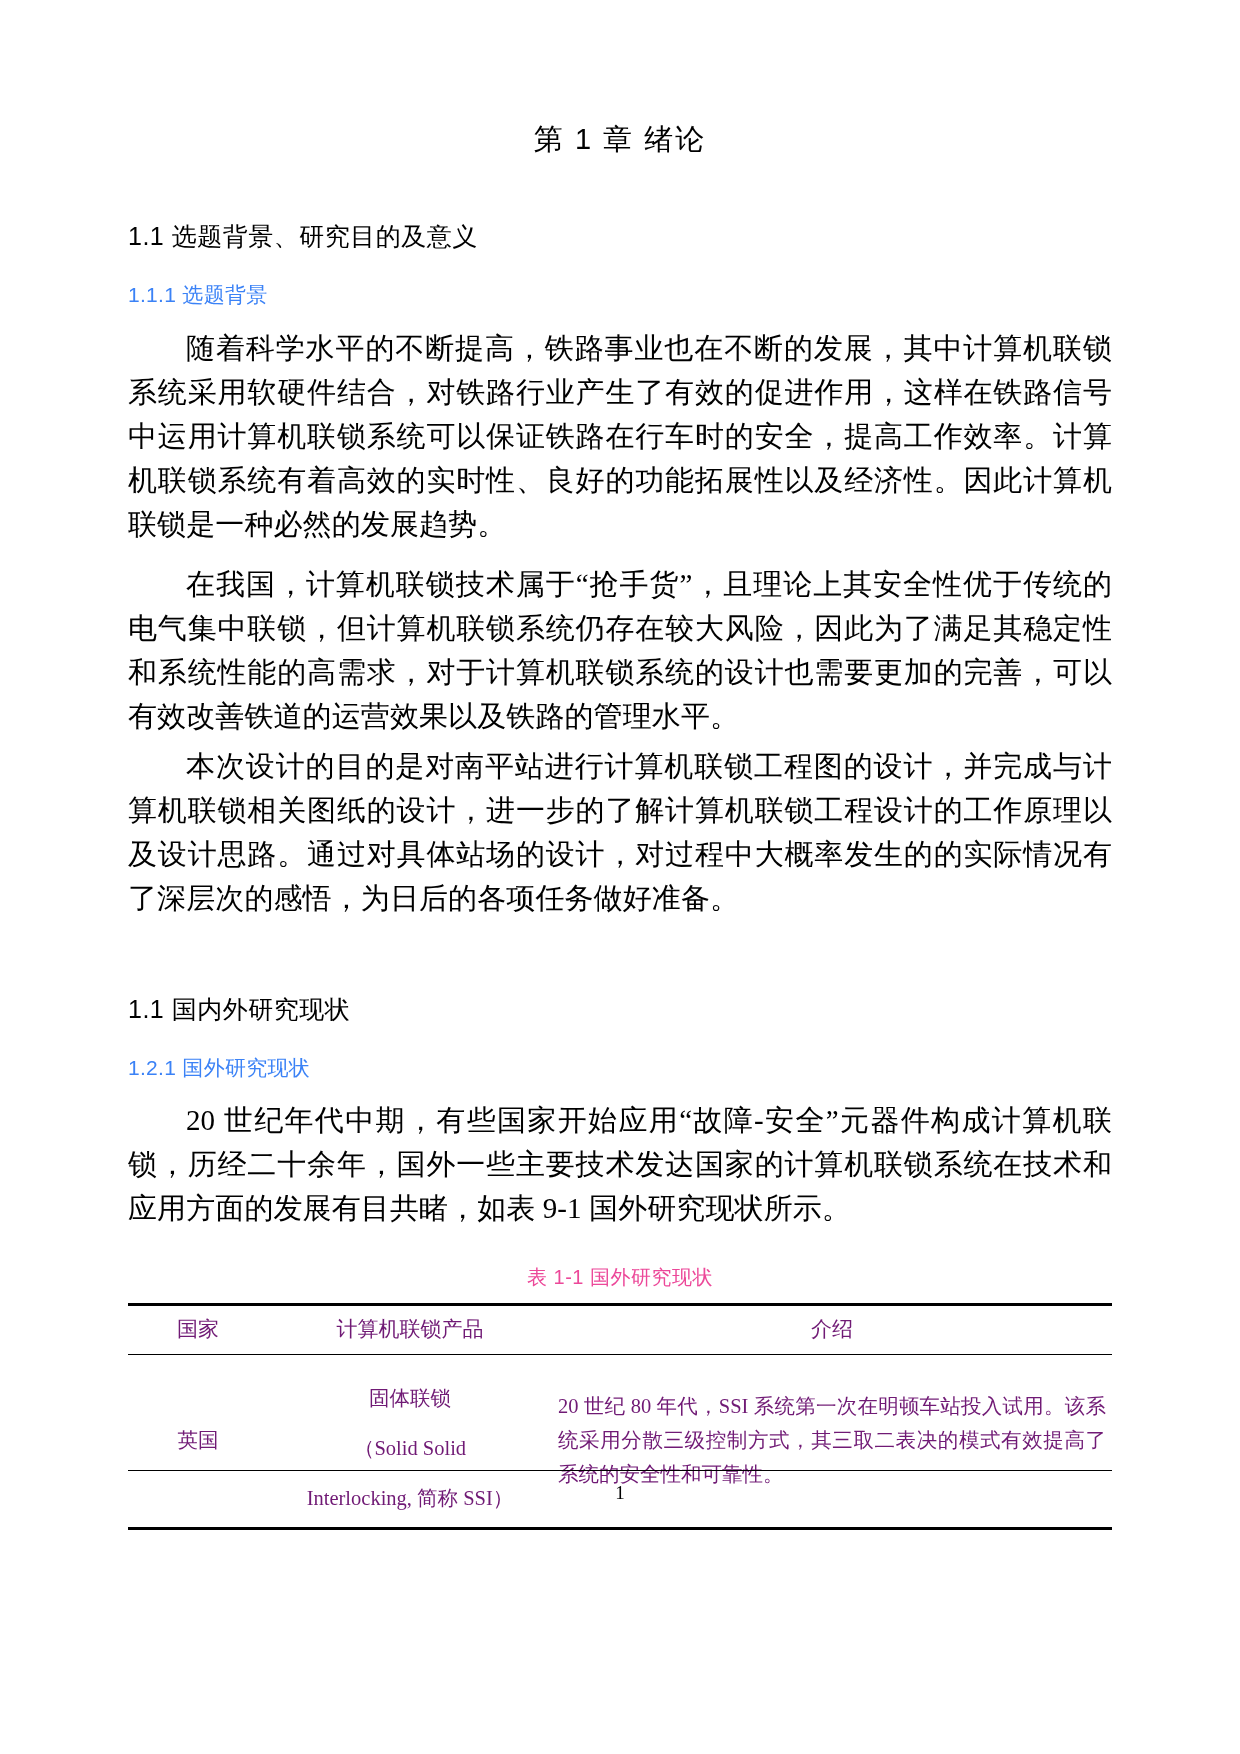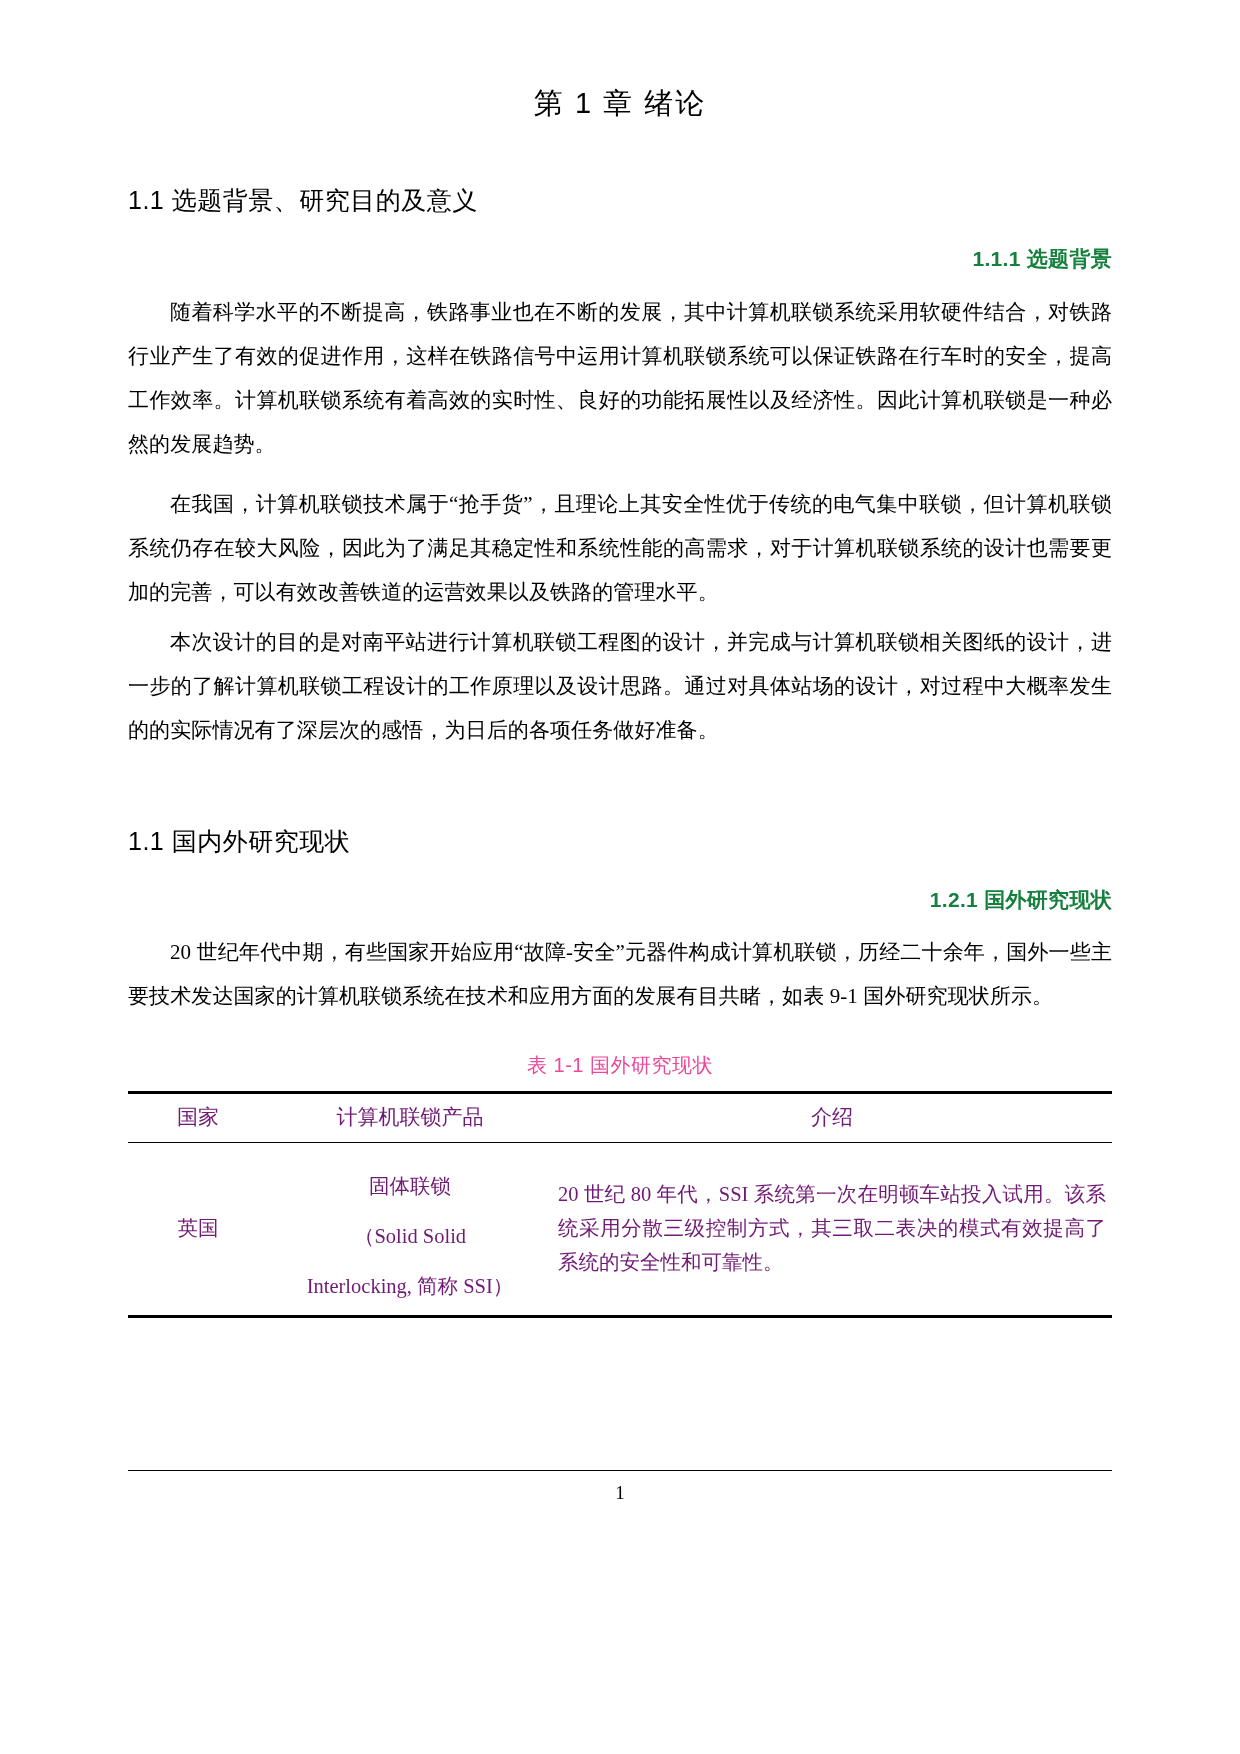--- a/index.html
+++ b/index.html
@@ -25,54 +25,53 @@
 
   
   .chapter-title {
     font-family: "Liberation Sans", "DejaVu Sans", sans-serif;
     font-size: 29px;
     font-weight: 500;
     text-align: center;
     letter-spacing: 2px;
     color: #000;
     margin: 0;
-    padding-top: 84px;
+    padding-top: 120px;
     line-height: 1.35;
   }
 
   
   .h2 {
     font-family: "Liberation Sans", "DejaVu Sans", sans-serif;
     font-size: 25px;
     font-weight: 400;
     color: #000;
     margin: 0;
     line-height: 1.4;
     letter-spacing: 0.5px;
   }
   .h2.first { margin-top: 60px; }
   .h2.sec2 { margin-top: 72px; }
 
   
   .h3 {
     font-family: "Liberation Sans", "DejaVu Sans", sans-serif;
     font-size: 21px;
-    font-weight: 700;
-    color: #15803d;
+    font-weight: 400;
+    color: #3b82f6;
     margin: 0;
     margin-top: 26px;
     line-height: 1.4;
     letter-spacing: 0.3px;
-    text-align: right;
   }
 
   
   p.body {
     font-family: "Liberation Serif", "DejaVu Serif", serif;
-    font-size: 21px;
+    font-size: 29px;
     color: #000;
     margin: 0;
     margin-top: 16px;
     line-height: 44px;
     text-align: justify;
     text-justify: inter-ideograph;
     text-indent: 2em;
     letter-spacing: 0.1px;
   }
   p.body.tight { margin-top: 6px; }

